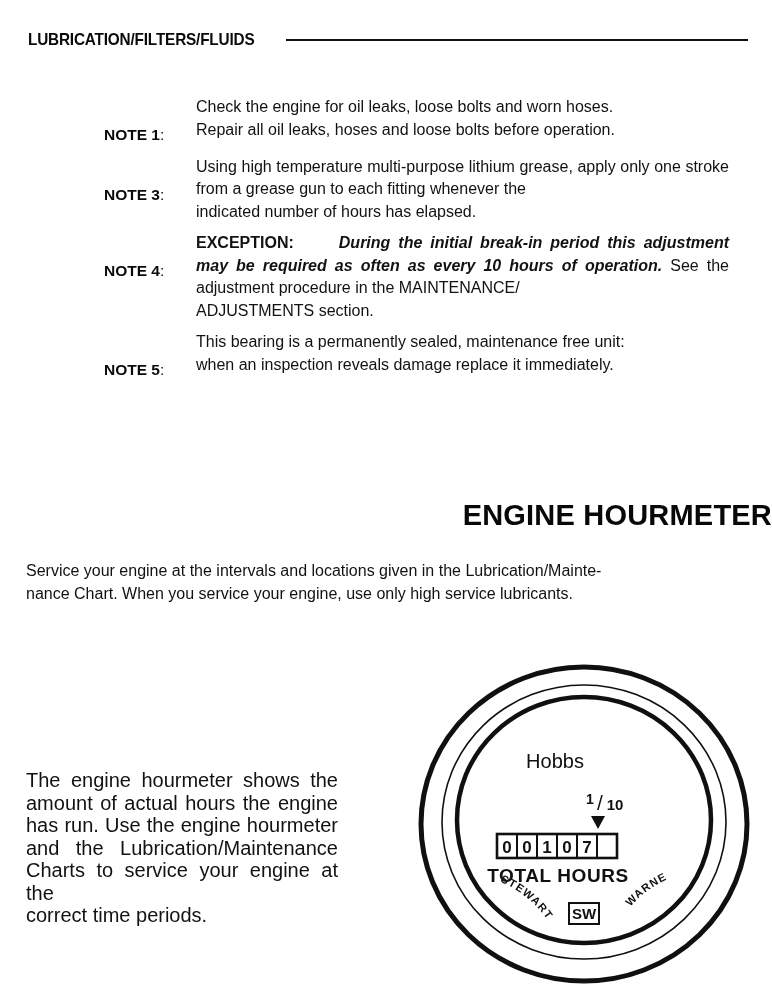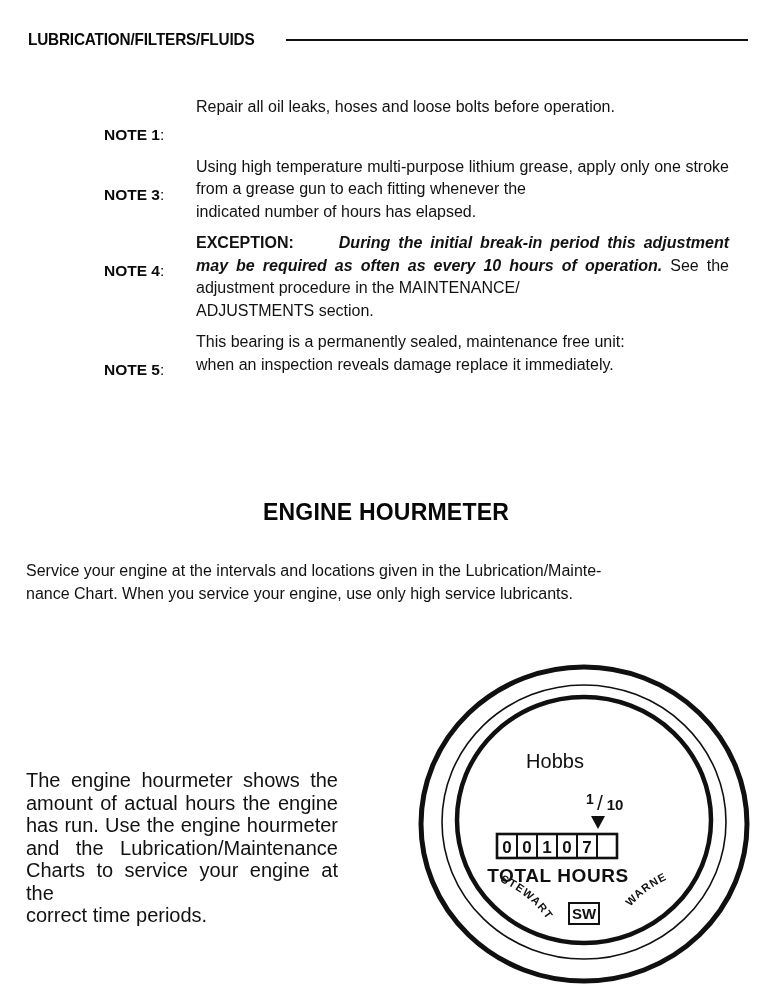--- a/index.html
+++ b/index.html
@@ -90,22 +90,22 @@
     font-style: italic;
     margin-left: 37px;
   }
 
   
   .section-heading {
     position: absolute;
     top: 499px;
     left: 0;
     width: 772px;
-    text-align: center;
-    font-size: 23px;
+    text-align: right;
+    font-size: 29px;
     font-weight: bold;
     letter-spacing: 0.2px;
     color: #080808;
   }
 
   
   .intro-paragraph {
     position: absolute;
     left: 26px;
     top: 560px;
@@ -162,20 +162,21 @@
 <div class="page-header">
   <div class="page-header-title">LUBRICATION/FILTERS/FLUIDS</div>
   <div class="page-header-rule"></div>
 </div>
 
 <div class="notes">
 
   <div class="note-row">
     <div class="note-label"><span>NOTE 1</span><span class="colon">:</span></div>
     <div class="note-body">
+      <span>Check the engine for oil leaks, loose bolts and worn hoses.</span>
       <span class="last-line">Repair all oil leaks, hoses and loose bolts before operation.</span>
     </div>
   </div>
 
 
   <div class="note-row">
     <div class="note-label"><span>NOTE 3</span><span class="colon">:</span></div>
     <div class="note-body">
       <span>Using high temperature multi-purpose lithium grease, apply</span>
       <span>only one stroke from a grease gun to each fitting whenever the</span>

